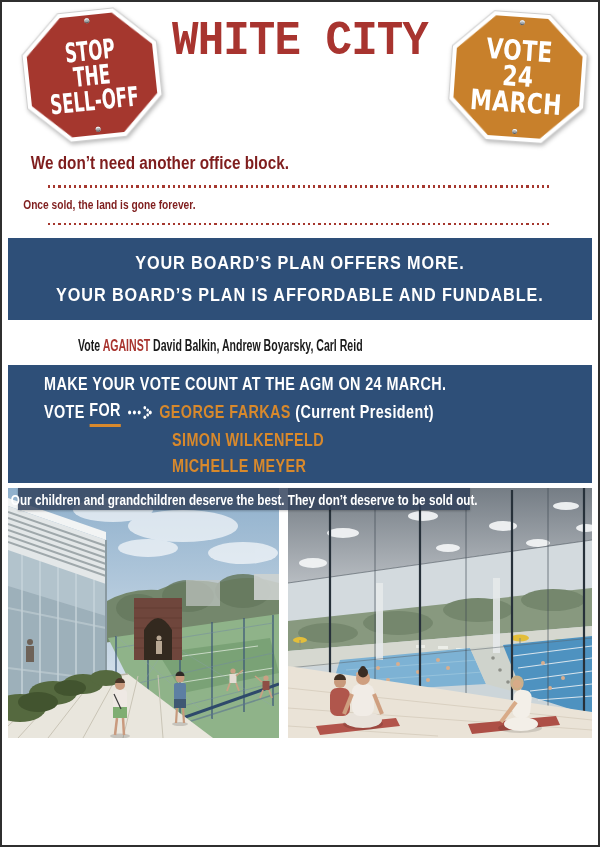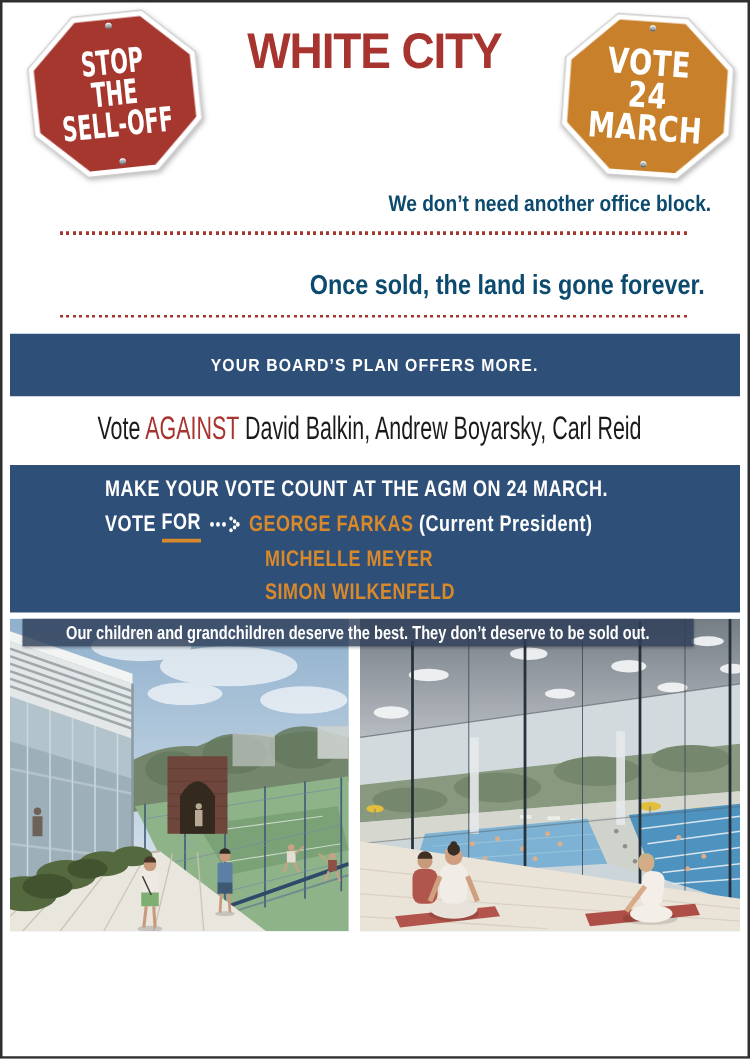--- a/index.html
+++ b/index.html
@@ -24,45 +24,45 @@
   .oct-rim1{inset:0; background:#cfcfcf;}
   .oct-rim2{inset:1px; background:#ffffff;}
   .oct-face{inset:5px;}
   .sign-text{position:absolute; inset:0; display:flex; flex-direction:column; align-items:center; justify-content:center; color:#fff; font-weight:bold; font-family:"DejaVu Sans", sans-serif;}
   .sign-line{line-height:25px; font-size:27px; white-space:nowrap; transform:scaleX(.62);}
   .sign-right .sign-line{font-size:28px; line-height:26px; transform:scaleX(.78); letter-spacing:.5px;}
   .screw{position:absolute; left:50%; width:5px; height:5px; margin-left:-2.5px; border-radius:50%;
          background:#aab0b4; box-shadow:inset 0 1px 1px #fff, inset 0 -1px 1px #555;}
   .screw-top{top:8px;} .screw-bottom{bottom:8px;}
   .title{position:absolute; left:150px; right:150px; top:10px; text-align:center;
-         font-family:Liberation Sans, sans-serif; font-weight:bold; line-height:46px; font-size:40px; letter-spacing:-1px;}
+         font-family:Liberation Mono, monospace; font-weight:bold; line-height:46px; font-size:48px; letter-spacing:-1px;}
   
-  .stmt{text-align:right; font-weight:bold; color:#0c4a6e;}
+  .stmt{text-align:left; font-weight:bold; color:#7f1d1d;}
   .stmt-1{font-size:18px; margin-top:12px;}
-  .stmt-2{font-size:22px; margin-top:27px;}
+  .stmt-2{font-size:12px; margin-top:10px;}
   .stmt-3{font-size:19.5px; margin-top:10px;}
   .divider{height:2.6px; margin:11px 40px 0 40px;
     background-image:repeating-linear-gradient(90deg,var(--dot,#a5372e) 0 2.2px,transparent 2.2px 5.2px);}
   
   .banner{background:#2e4f78; color:#fff; font-weight:bold;}
   .banner1{margin-top:13px; padding:9px 0; text-align:center;}
-  .b1line{font-size:14px; line-height:32px; letter-spacing:1px;}
-  .against{margin:12px 0 0 70px; font-weight:normal; font-size:26px; line-height:27px; color:#1a1a1a;}
-  .banner2{margin-top:16px; padding:6px 0 4px 76px;}
+  .b1line{font-size:18px; line-height:32px; letter-spacing:1px;}
+  .against{margin:12px 0 0 70px; font-weight:bold; font-size:16px; line-height:27px; color:#1a1a1a;}
+  .banner2{margin-top:6px; padding:6px 0 4px 36px;}
   .b2line{font-size:18px; line-height:26px; letter-spacing:.5px; white-space:nowrap;}
   .b2line .sq{display:inline-flex; align-items:center;}
   .for-underline{border-bottom:3px solid #d8892c; padding-bottom:1px;}
   .b2-names{margin-left:128px;}
   .arrow-wrap{display:inline-block; margin:0 8px; line-height:0;}
   
   .photos{position:relative; margin-top:5px; height:250px; display:flex; gap:9px;}
   .photo{height:250px; overflow:hidden; background:#cfd8dc;}
   .photo svg{display:block; width:100%; height:100%;}
   .photo-left{width:271px;} .photo-right{width:304px;}
-  .caption{position:absolute; top:0; left:10px; width:537px; height:22px;
+  .caption{position:absolute; top:0; left:10px; width:452px; height:22px;
     background:rgba(45,61,88,.82); color:#fff; font-weight:bold;
     display:flex; align-items:center; justify-content:center; box-shadow:0 1px 2px rgba(0,0,0,.25);}
   .caption .sq{font-size:15px;}
 </style>
 </head>
 <body>
 
 <div class="page">
 
   <div class="header">
@@ -106,20 +106,21 @@
     <span class="sq sq85">We don’t need another office block.</span>
   </div>
   <div class="divider" style="--dot:#a5372e;"></div>
   <div class="stmt stmt-2">
     <span class="sq sq85">Once sold, the land is gone forever.</span>
   </div>
   <div class="divider" style="--dot:#a5372e;"></div>
 
   <div class="banner banner1">
     <div class="b1line"><span class="sq sq90">YOUR BOARD’S PLAN OFFERS MORE.</span></div>
+    <div class="b1line"><span class="sq sq90">YOUR BOARD’S PLAN IS AFFORDABLE AND FUNDABLE.</span></div>
   </div>
 
   <div class="against">
     <div>
       <span class="sq sq66 oleft"><span>Vote </span><span style="color:#a8342f;">AGAINST</span><span> David Balkin, Andrew Boyarsky, Carl Reid</span></span>
     </div>
   </div>
 
   <div class="banner banner2">
     <div class="b2line">
@@ -139,24 +140,24 @@
                 <circle cx="28.8" cy="7.5" r="1.9"></circle>
                 <circle cx="25.6" cy="9.9" r="1.7"></circle>
                 <circle cx="22" cy="12.2" r="1.7"></circle>
               </g>
             </svg></span>
           <span style="color:#d8892c;">GEORGE FARKAS</span>
           <span>&nbsp;(Current President)</span>
       </span>
     </div>
     <div class="b2line b2-names" style="color:#d8892c;">
+      <span class="sq sq80 oleft">SIMON WILKENFELD</span>
+    </div>
+    <div class="b2line b2-names" style="color:#d8892c;">
       <span class="sq sq80 oleft">MICHELLE MEYER</span>
-    </div>
-    <div class="b2line b2-names" style="color:#d8892c;">
-      <span class="sq sq80 oleft">SIMON WILKENFELD</span>
     </div>
   </div>
 
   <div class="photos">
 
     <div class="photo photo-left" role="img" aria-label="Architectural rendering of building walkway and tennis courts">
       <svg viewBox="0 0 271 250" preserveAspectRatio="none">
         <defs>
           <linearGradient id="gL" x1="0" y1="0" x2="0" y2="1">
             <stop offset="0" stop-color="#8fb0cc"></stop>

